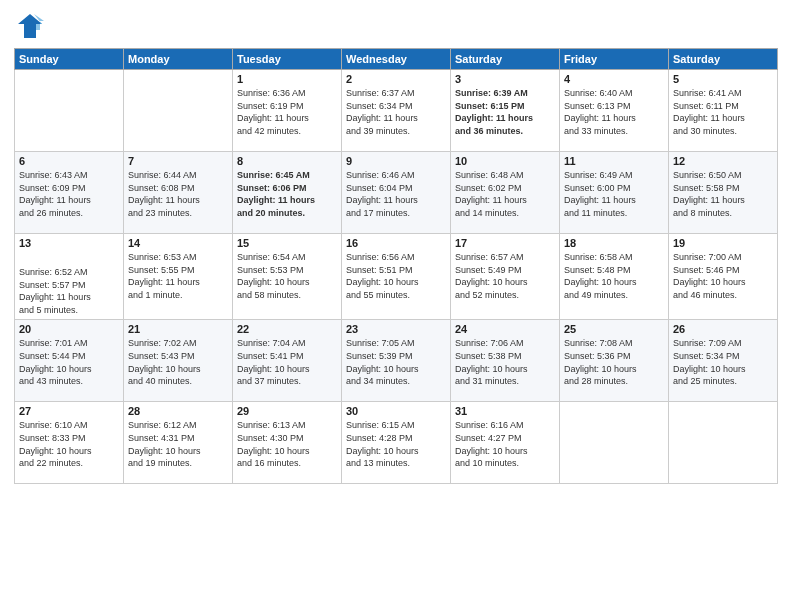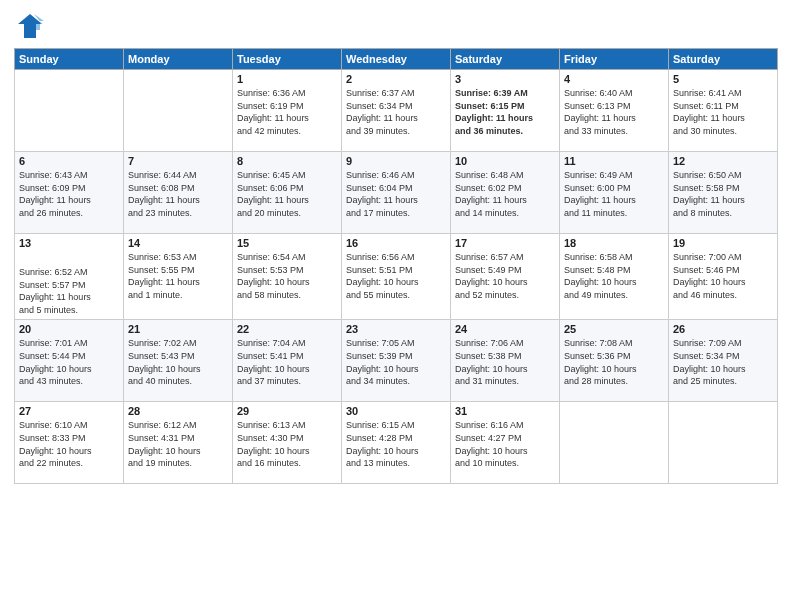--- a/index.html
+++ b/index.html
@@ -183,21 +183,21 @@
           </td>
           <td>
             <div class="day-num">7</div>
             <div class="day-info" style="white-space: pre-line;">Sunrise: 6:44 AM
 Sunset: 6:08 PM
 Daylight: 11 hours
 and 23 minutes.</div>
           </td>
           <td>
             <div class="day-num">8</div>
-            <div class="day-info" style="white-space: pre-line;">Sunrise: 6:45 AM
+            <div class="day-info" style="white-space: pre-line; font-weight: bold;">Sunrise: 6:45 AM
 Sunset: 6:06 PM
 Daylight: 11 hours
 and 20 minutes.</div>
           </td>
           <td>
             <div class="day-num">9</div>
             <div class="day-info" style="white-space: pre-line;">Sunrise: 6:46 AM
 Sunset: 6:04 PM
 Daylight: 11 hours
 and 17 minutes.</div>

